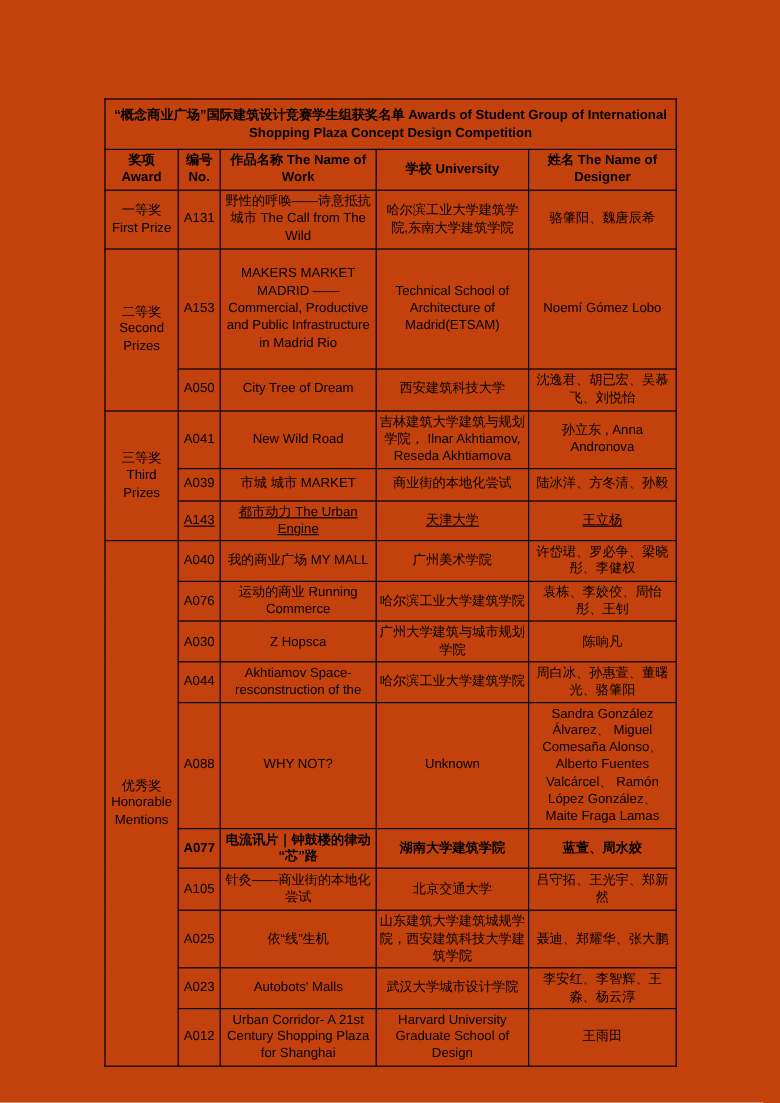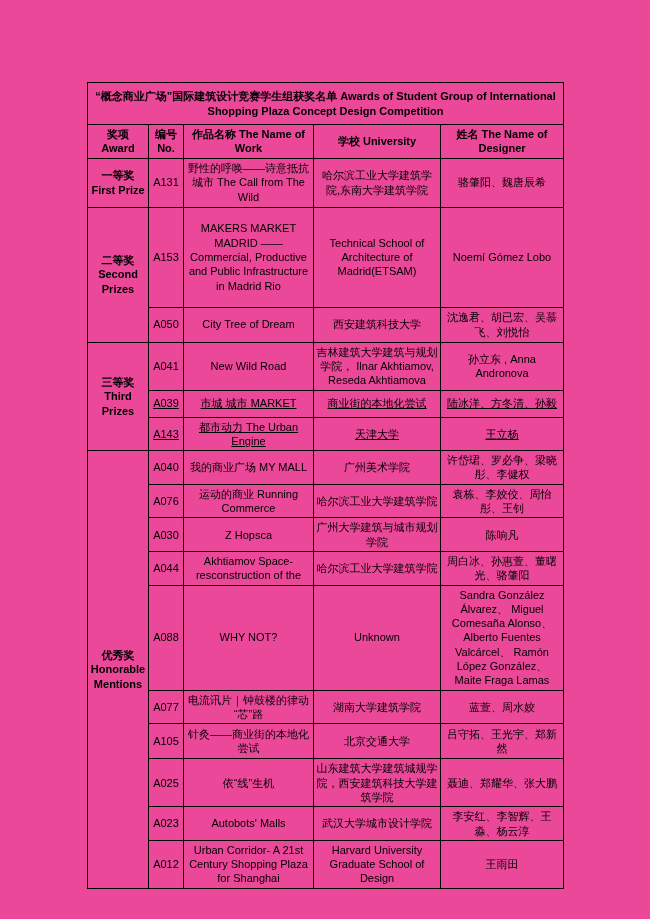--- a/index.html
+++ b/index.html
@@ -1,21 +1,21 @@
 <!DOCTYPE html>
 <html><head>
 <meta charset="utf-8">
 <style>
   html,body{margin:0;padding:0;background:#ffffff;}
   body{
     width:650px;height:919px;
     font-family:"Liberation Sans","DejaVu Sans",sans-serif;
     color:#000;
   }
-  .page{position:relative;width:650px;height:919px;background:#ec4899;overflow:hidden;}
+  .page{position:relative;width:650px;height:919px;background:#c2410c;overflow:hidden;}
   table.awards{
     position:absolute;left:87px;top:82px;width:476px;
     border-collapse:collapse;table-layout:fixed;
   }
   table.awards th, table.awards td{
     border:1px solid #000;
     font-size:11px;line-height:1.3;
     text-align:center;vertical-align:middle;
     padding:2px 2px;
     word-wrap:break-word;overflow:hidden;
@@ -23,34 +23,34 @@
   .col-award{width:61px;}
   .col-no{width:35px;}
   .col-work{width:130px;}
   .col-univ{width:127px;}
   .col-designer{width:123px;}
   .title-cell{
     font-weight:bold;font-size:12px;line-height:1.45;
     height:37px;padding:2px 10px;
   }
   .header-row th{font-weight:bold;height:28px;}
-  .award-cell{font-weight:bold;}
+  .award-cell{font-weight:normal;}
   
   tbody tr:nth-child(1){height:49px;}
   tbody tr:nth-child(2){height:100px;}
   tbody tr:nth-child(3){height:35px;}
   tbody tr:nth-child(4){height:48px;}
-  tbody tr:nth-child(5){height:27px;text-decoration:underline;}
+  tbody tr:nth-child(5){height:27px;}
   tbody tr:nth-child(6){height:32px;text-decoration:underline;}
   tbody tr:nth-child(7){height:30px;}
   tbody tr:nth-child(8){height:30px;}
   tbody tr:nth-child(9){height:28px;}
   tbody tr:nth-child(10){height:27px;margin-top:47px;}
   tbody tr:nth-child(11){height:88px;}
-  tbody tr:nth-child(12){height:28px;}
+  tbody tr:nth-child(12){height:28px;font-weight:bold;}
   tbody tr:nth-child(13){height:35px;}
   tbody tr:nth-child(14){height:48px;}
   tbody tr:nth-child(15){height:32px;margin-top:8px;}
   tbody tr:nth-child(16){height:43px;}
 </style>
 </head>
 <body>
 
 <div class="page">
   <table class="awards">

